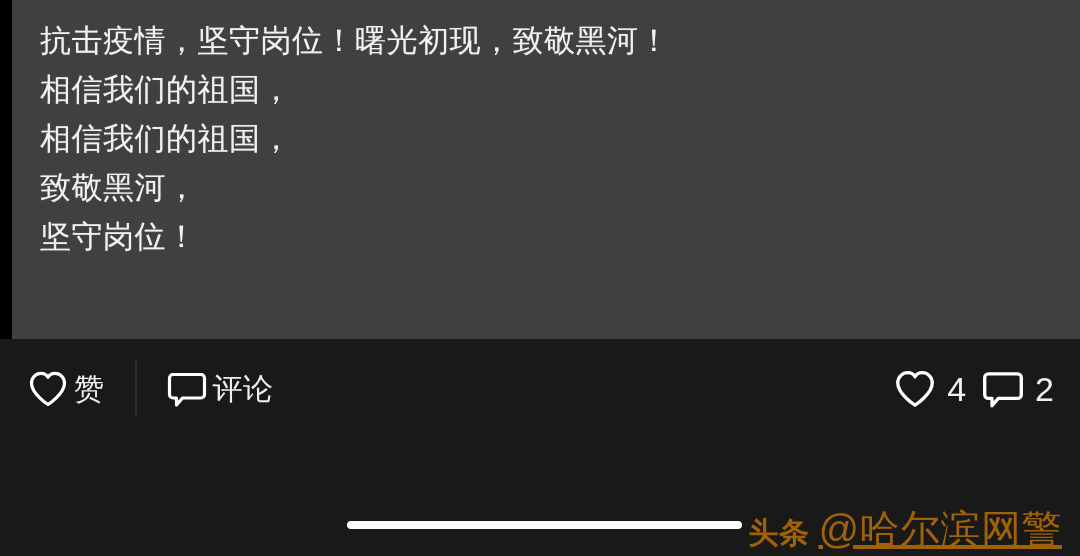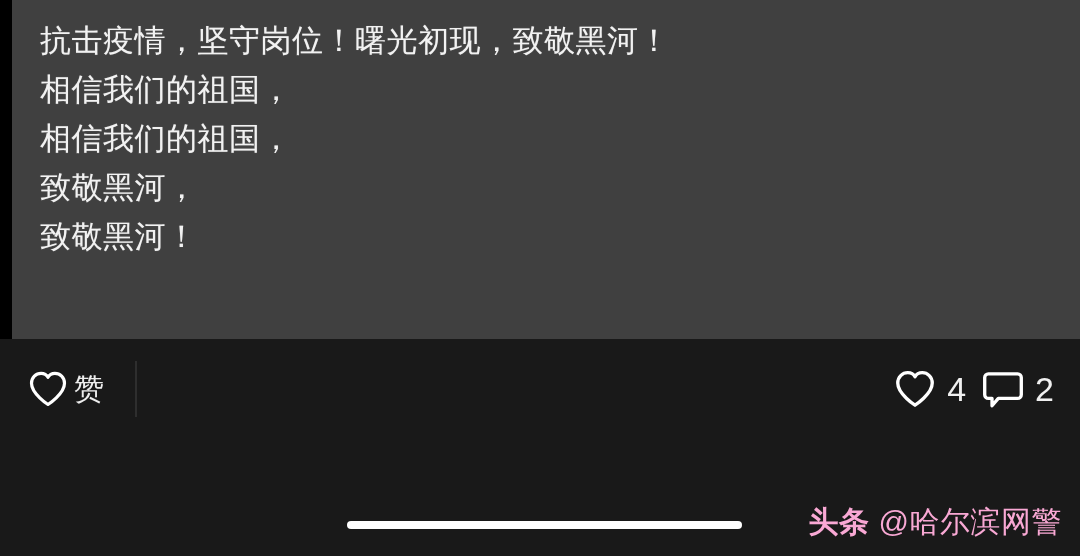--- a/index.html
+++ b/index.html
@@ -115,63 +115,72 @@
   }
 
   
   #watermark {
     position:absolute;
     right:18px;
     top:163px;
     display:flex;
     align-items:baseline;
     gap:9px;
-    color:#f9a8d4;
+    color:#a16207;
   }
   #watermark-brand {
     font-size:30px;
     font-weight:700;
     letter-spacing:0.5px;
   }
   #watermark-handle {
-    font-size:30px;
+    font-size:40px;
     font-weight:400;
     letter-spacing:0.5px;
+    text-decoration:underline;
   }
 </style>
 </head>
 <body>
 
 <div id="screen">
 
   <div id="post-text">
     <div class="post-line">抗击疫情，坚守岗位！曙光初现，致敬黑河！</div>
     <div class="post-line">相信我们的祖国，</div>
     <div class="post-line">相信我们的祖国，</div>
     <div class="post-line">致敬黑河，</div>
-    <div class="post-line">致敬黑河！</div>
+    <div class="post-line">坚守岗位！</div>
   </div>
 
   <div id="lower-panel">
 
     <div id="action-bar">
 
       <div id="action-left">
 
         <button class="action-btn">
           <span class="icon">
             <svg width="44" height="42" viewBox="0 0 44 42" fill="none">
               <path d="M22 36.5 C22 36.5 5.5 25.8 5.5 15.3 C5.5 9.6 9.9 5.4 15.1 5.4 C18.4 5.4 20.8 7.1 22 9.3 C23.2 7.1 25.6 5.4 28.9 5.4 C34.1 5.4 38.5 9.6 38.5 15.3 C38.5 25.8 22 36.5 22 36.5 Z" stroke="#ffffff" stroke-width="3.2" stroke-linejoin="round" stroke-linecap="round"></path>
             </svg>
           </span>
           <span class="action-label">赞</span>
         </button>
 
         <div id="action-divider"></div>
 
+        <button class="action-btn">
+          <span class="icon">
+            <svg width="44" height="44" viewBox="0 0 44 44" fill="none">
+              <path d="M8 7.5 H36 A3.5 3.5 0 0 1 39.5 11 V27.5 A3.5 3.5 0 0 1 36 31 H17.5 L11.5 38 L11.5 31 H8 A3.5 3.5 0 0 1 4.5 27.5 V11 A3.5 3.5 0 0 1 8 7.5 Z" stroke="#ffffff" stroke-width="3.2" stroke-linejoin="round" stroke-linecap="round"></path>
+            </svg>
+          </span>
+          <span class="action-label">评论</span>
+        </button>
 
       </div>
 
       <div id="action-right">
 
         <div class="count-group">
           <span class="icon">
             <svg width="46" height="44" viewBox="0 0 44 42" fill="none">
               <path d="M22 36.5 C22 36.5 5.5 25.8 5.5 15.3 C5.5 9.6 9.9 5.4 15.1 5.4 C18.4 5.4 20.8 7.1 22 9.3 C23.2 7.1 25.6 5.4 28.9 5.4 C34.1 5.4 38.5 9.6 38.5 15.3 C38.5 25.8 22 36.5 22 36.5 Z" stroke="#ffffff" stroke-width="3.2" stroke-linejoin="round" stroke-linecap="round"></path>
             </svg>

